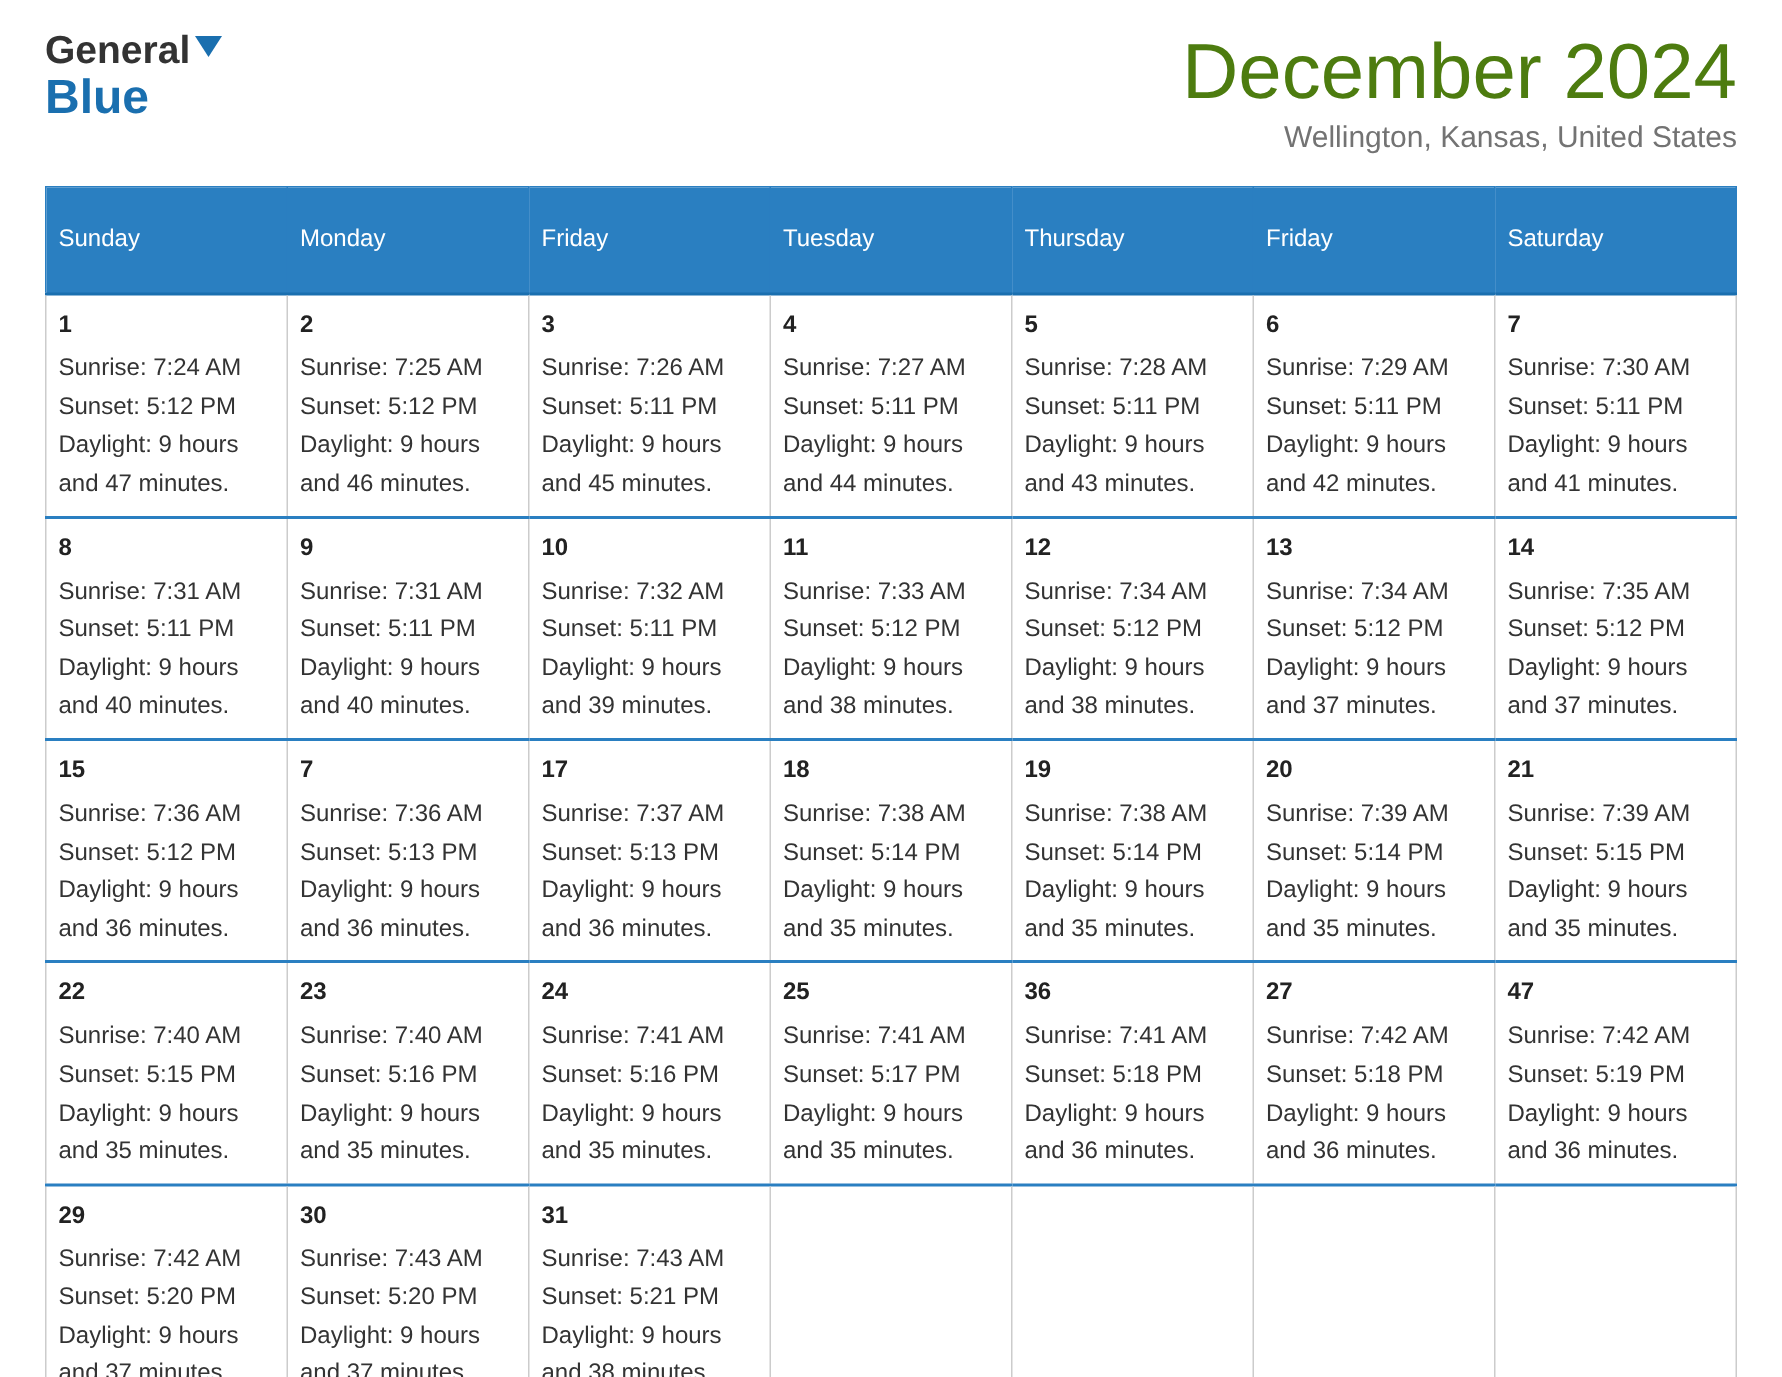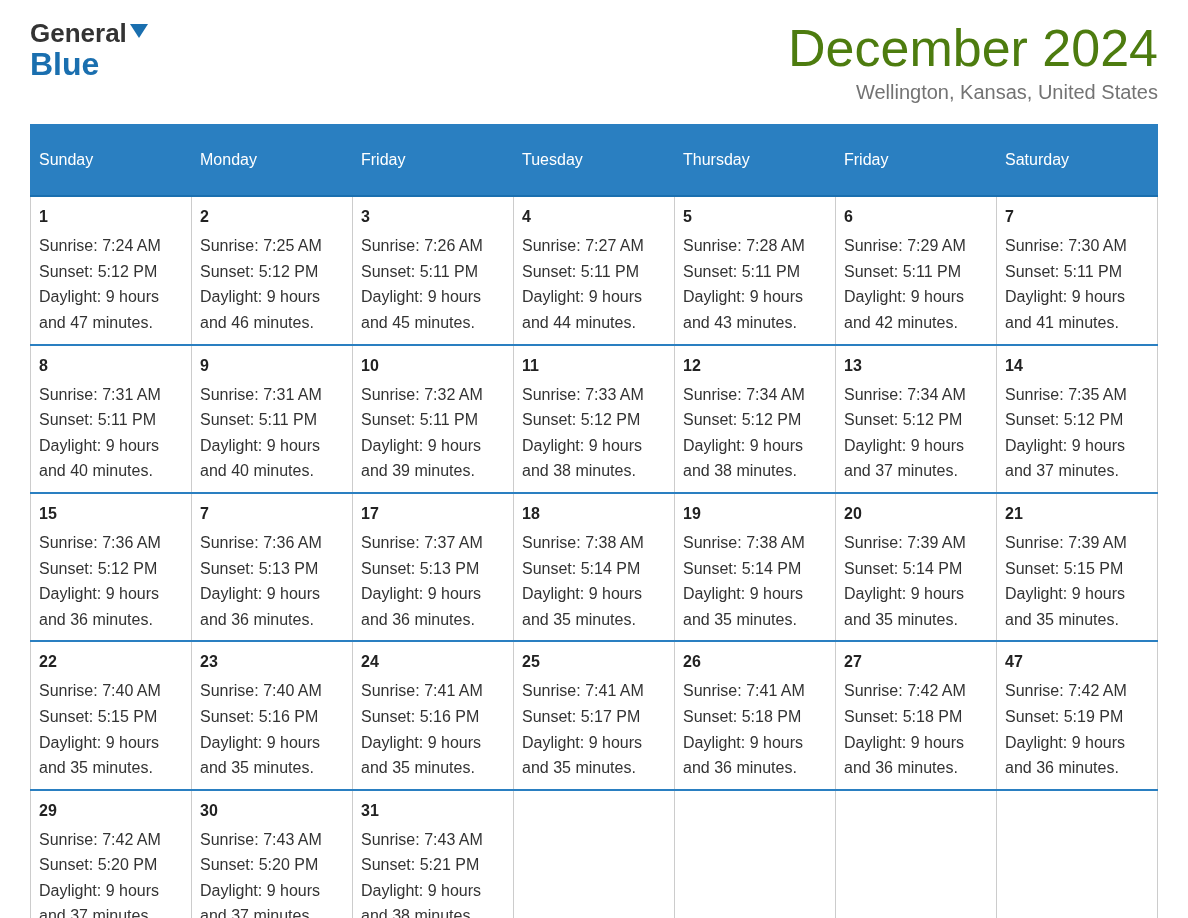--- a/index.html
+++ b/index.html
@@ -216,21 +216,21 @@
         </td>
         <td>
           <span class="day-num">24</span>
           <div class="day-info">Sunrise: 7:41 AM<br>Sunset: 5:16 PM<br>Daylight: 9 hours<br>and 35 minutes.</div>
         </td>
         <td>
           <span class="day-num">25</span>
           <div class="day-info">Sunrise: 7:41 AM<br>Sunset: 5:17 PM<br>Daylight: 9 hours<br>and 35 minutes.</div>
         </td>
         <td>
-          <span class="day-num">26</span>
+          <span class="day-num">36</span>
           <div class="day-info">Sunrise: 7:41 AM<br>Sunset: 5:18 PM<br>Daylight: 9 hours<br>and 36 minutes.</div>
         </td>
         <td>
           <span class="day-num">27</span>
           <div class="day-info">Sunrise: 7:42 AM<br>Sunset: 5:18 PM<br>Daylight: 9 hours<br>and 36 minutes.</div>
         </td>
         <td>
           <span class="day-num">47</span>
           <div class="day-info">Sunrise: 7:42 AM<br>Sunset: 5:19 PM<br>Daylight: 9 hours<br>and 36 minutes.</div>
         </td>

